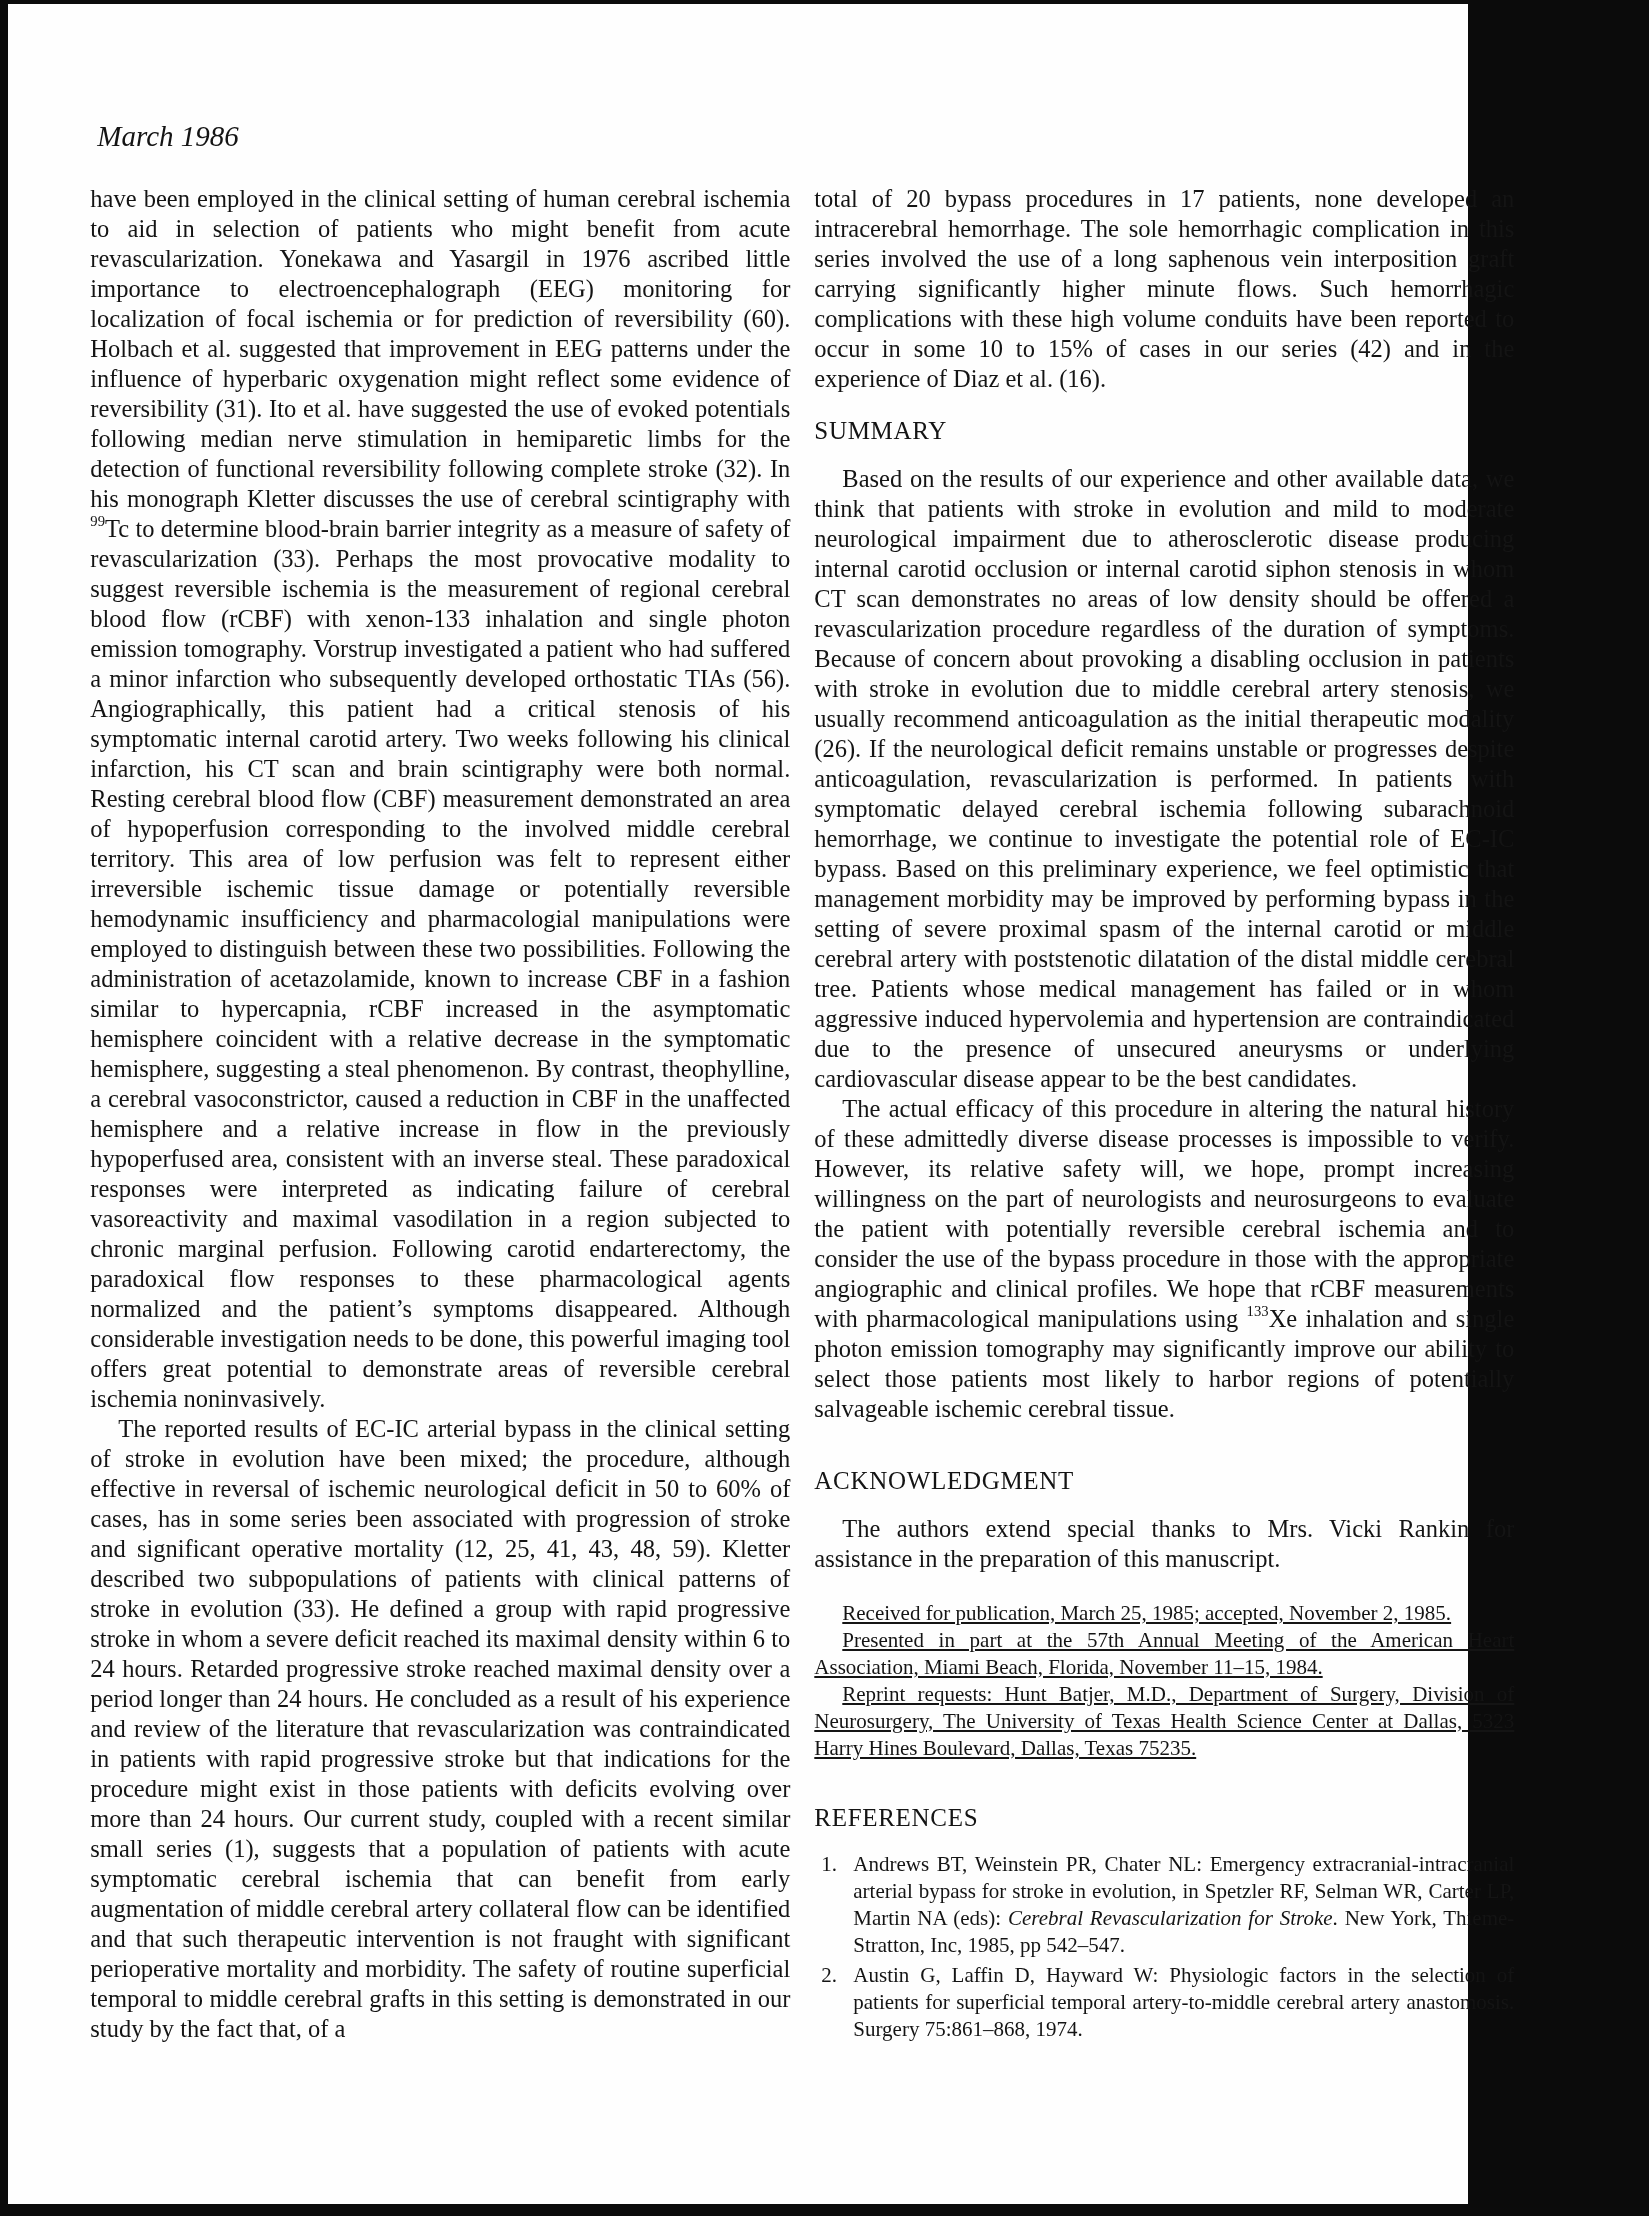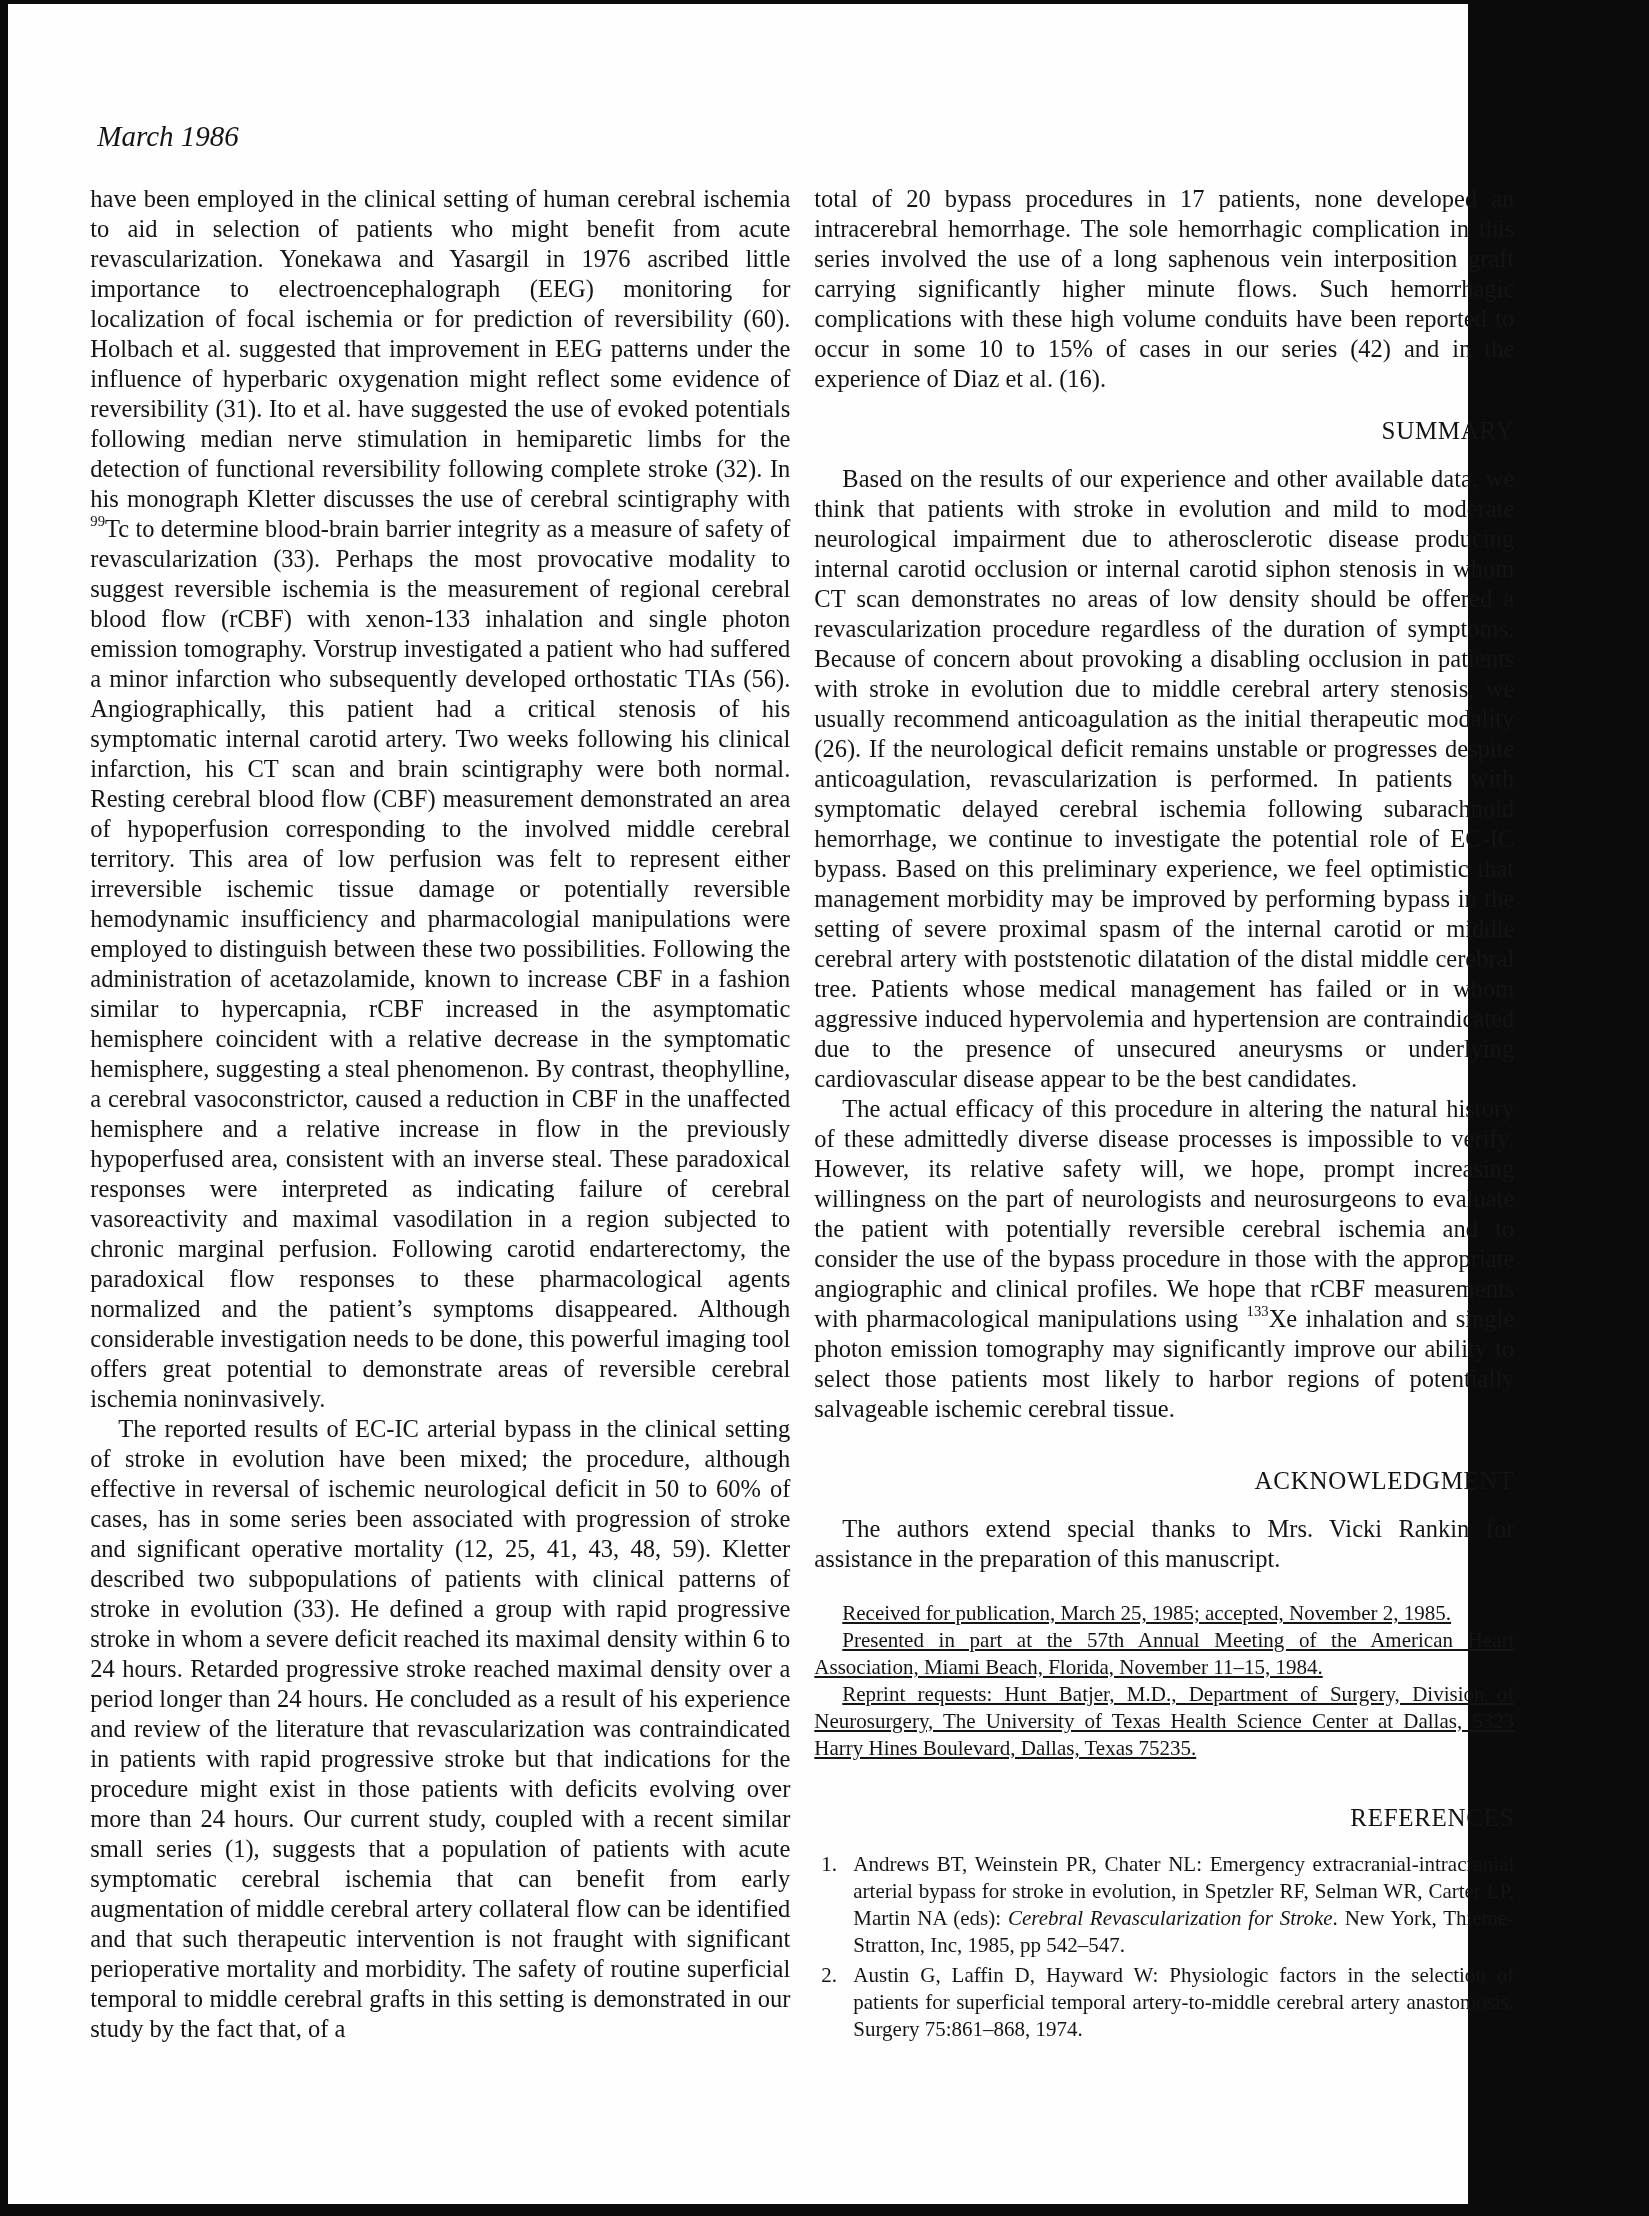--- a/index.html
+++ b/index.html
@@ -28,21 +28,21 @@
   .col {
     position: absolute; top: 180px;
     font-size: 24.5px; line-height: 30px;
     text-align: justify; hyphens: none;
   }
   .col-left { left: 82px; width: 700px; }
   .col-right { left: 806px; width: 700px; }
   .col p { margin: 0; }
   .col p.indent { text-indent: 28px; }
   .section-head {
-    text-align: right; font-size: 25px; letter-spacing: 0.7px;
+    text-align: left; font-size: 25px; letter-spacing: 0.7px;
     margin: 22px 0 18px 0;
   }
   .footnotes { margin-top: 26px; font-size: 21px; line-height: 27px; }
   .footnotes p { text-indent: 28px; text-decoration: underline; }
   .refs { margin: 0; padding: 0; list-style: none; font-size: 21px; line-height: 27px; }
   .refs li { position: relative; padding-left: 39px; margin-bottom: 2.8px; }
   .refs .num { position: absolute; left: 7px; top: 0; }
   .ital { font-style: italic; }
   sup { font-size: 60%; line-height: 0; vertical-align: 0.75em; }
   .gap { height: 19.4px; }

